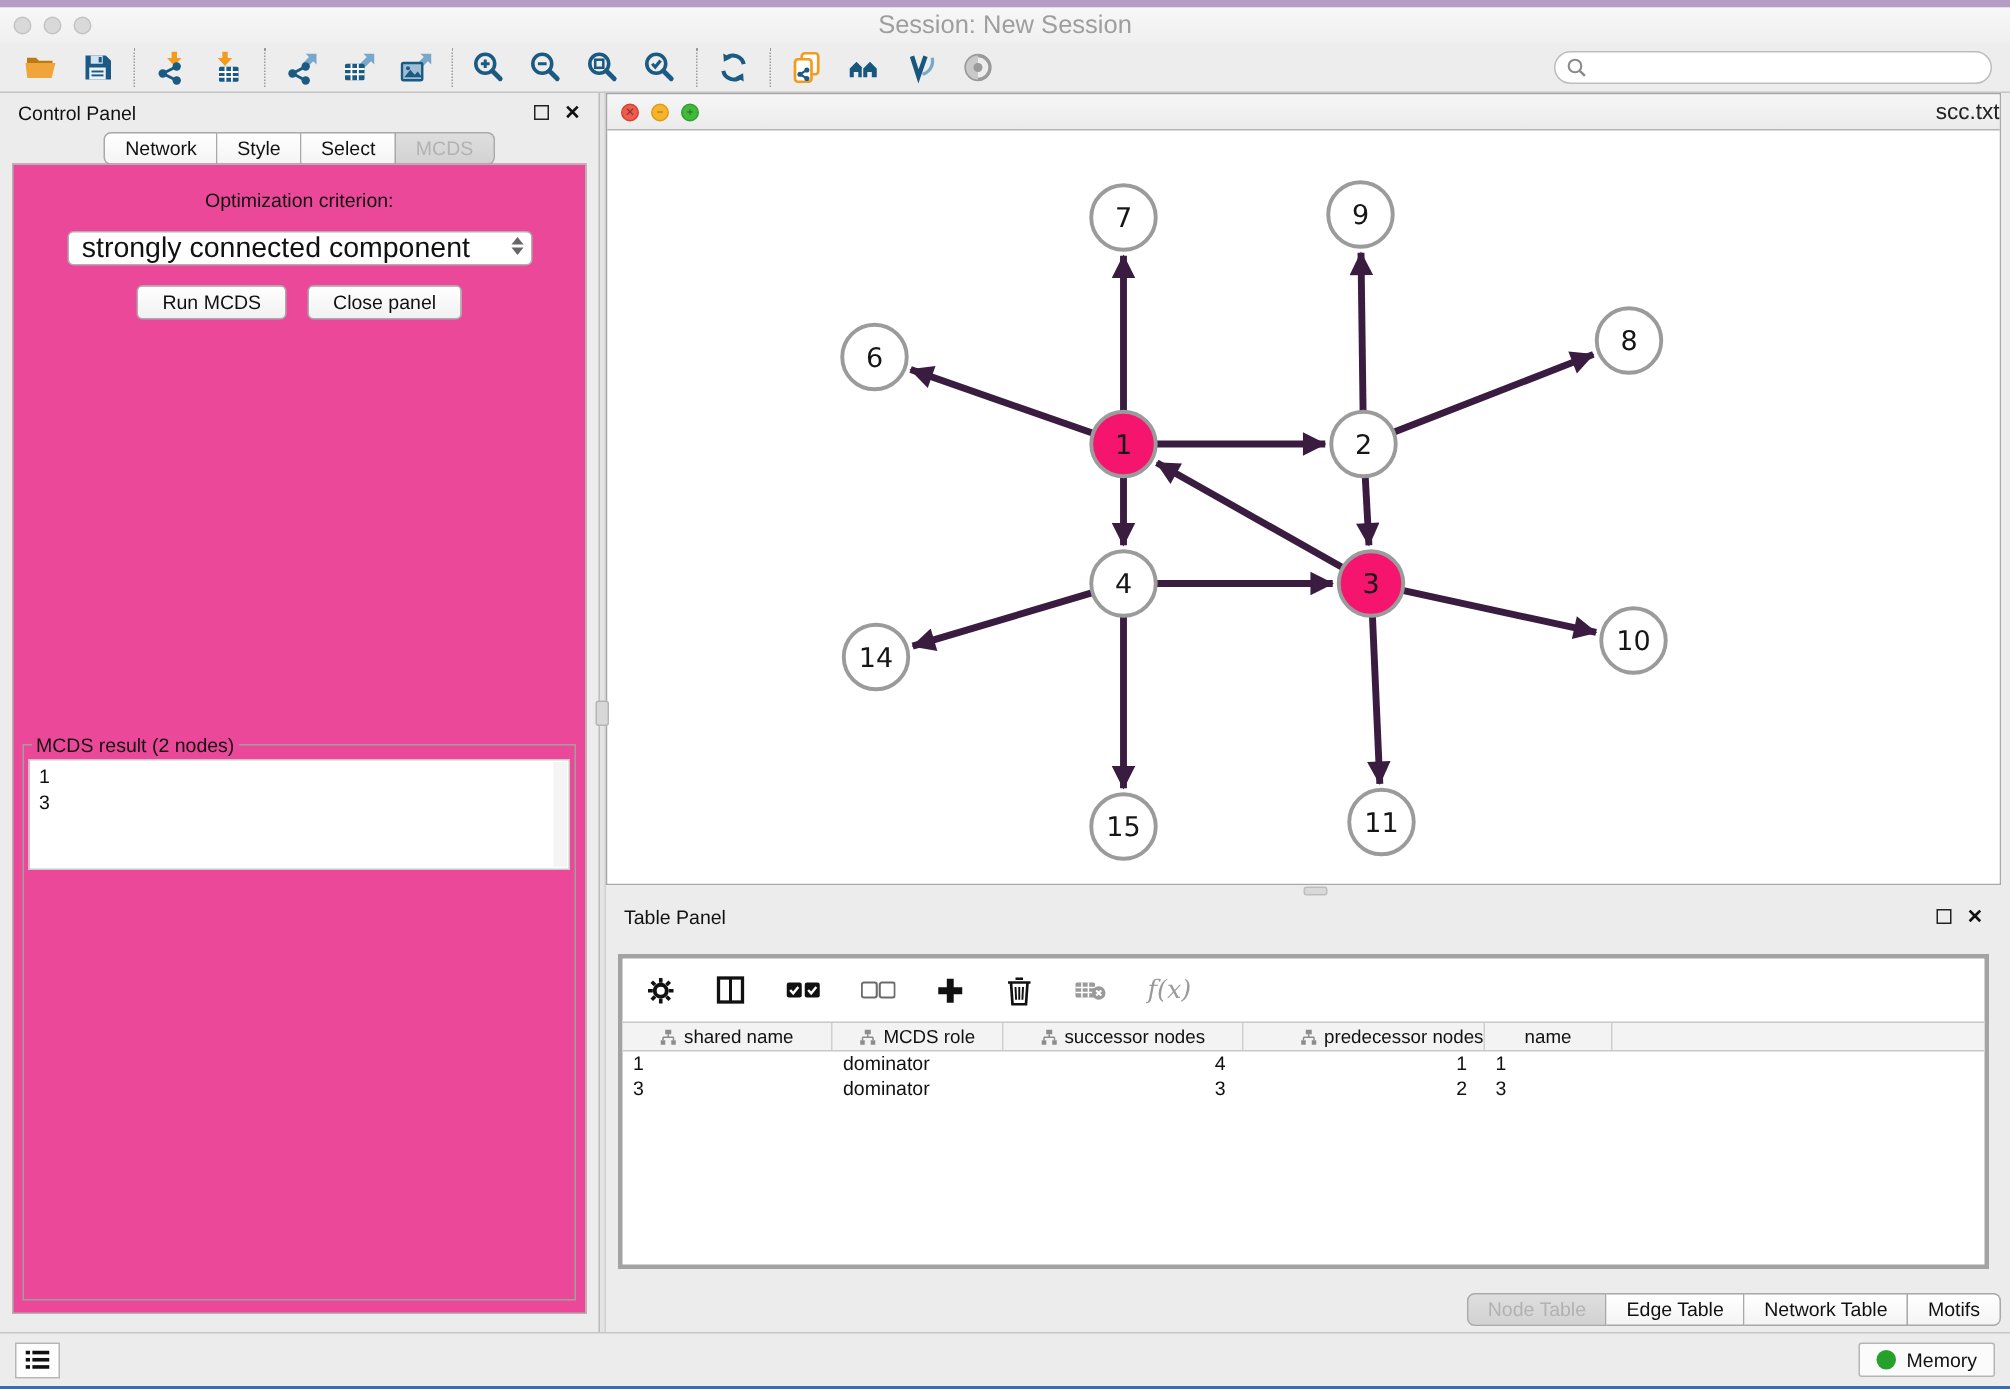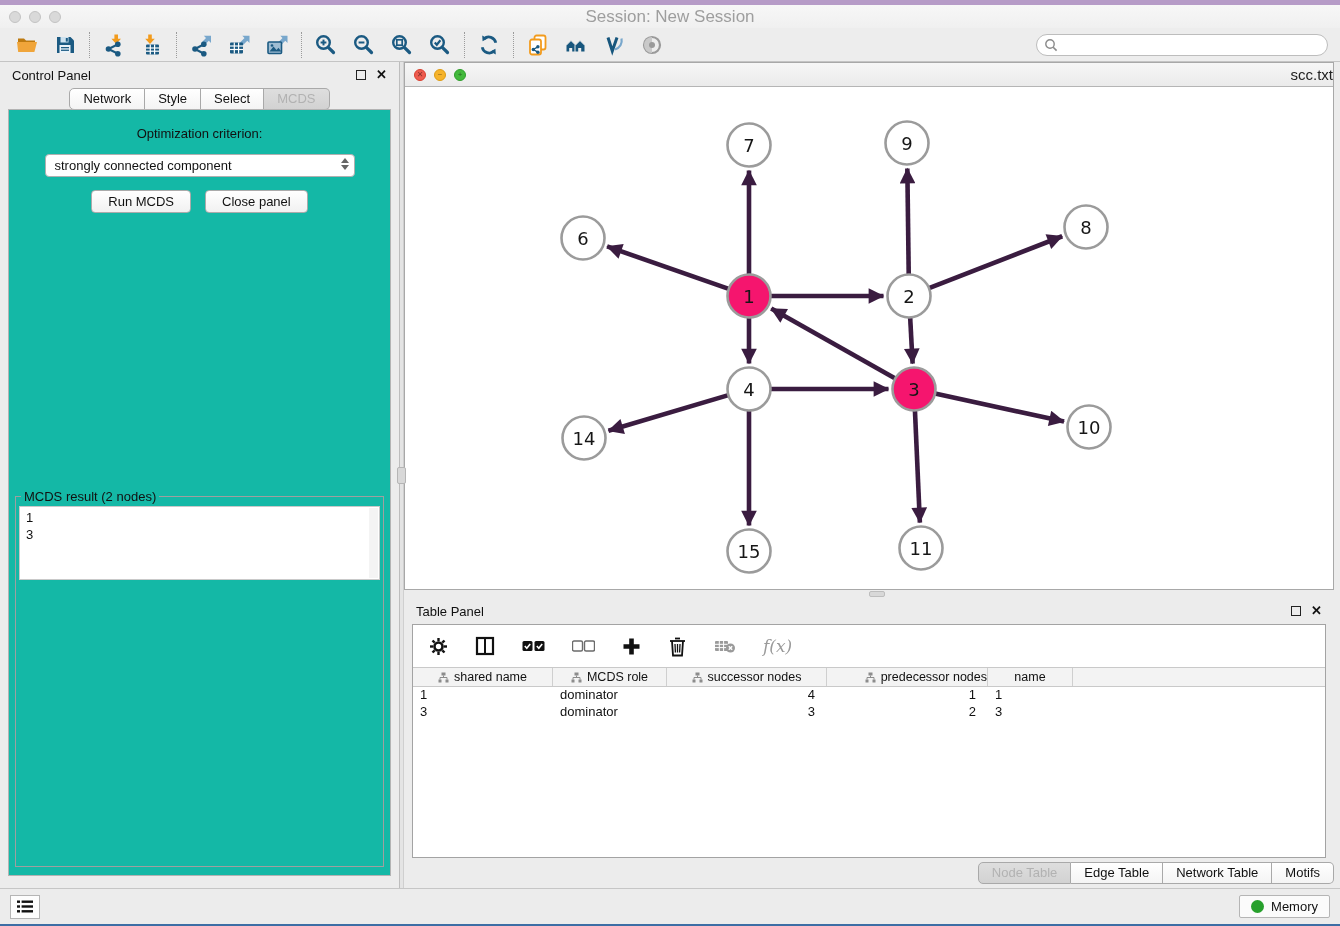--- a/index.html
+++ b/index.html
@@ -29,23 +29,23 @@
   .control-panel { width:399px; display:flex; flex-direction:column; background:#ececec; }
   .panel-header { height:26px; display:flex; align-items:center; padding:0 12px; font-size:13px; color:#111; }
   .panel-header .ph-icons { margin-left:auto; display:flex; gap:10px; align-items:center; }
   .float-box { width:10px; height:10px; border:1.6px solid #222; display:inline-block; }
   .close-x { font-size:13px; font-weight:bold; color:#111; line-height:10px; }
   .seg-bar { display:flex; justify-content:center; }
   .seg-tab { background:linear-gradient(#ffffff,#f4f4f4); border:1px solid #a9a9a9; border-left:none; padding:2px 13px 3px; font-size:13px; color:#111; }
   .seg-tab:first-child { border-left:1px solid #a9a9a9; border-radius:5px 0 0 5px; }
   .seg-tab:last-child { border-radius:0 5px 5px 0; }
   .seg-tab.selected { background:linear-gradient(#dedede,#d2d2d2); color:#b2b2b2; }
-  .cp-content { flex:1; margin:0 8px 12px; border:1px solid #b3b3b3; background:#14b8a6; margin-top:-1px; display:flex; flex-direction:column; padding-top:16px; }
+  .cp-content { flex:1; margin:0 8px 12px; border:1px solid #b3b3b3; background:#ec4899; margin-top:-1px; display:flex; flex-direction:column; padding-top:16px; }
   .opt-label { text-align:center; font-size:13px; color:#111; }
-  .select { width:310px; height:23px; margin:13px auto 0; background:#fff; border:1px solid #b0b0b0; border-radius:4px; display:flex; align-items:center; padding-left:9px; font-size:13px; color:#111; position:relative; }
+  .select { width:310px; height:23px; margin:13px auto 0; background:#fff; border:1px solid #b0b0b0; border-radius:4px; display:flex; align-items:center; padding-left:9px; font-size:19px; color:#111; position:relative; }
   .stepper { position:absolute; right:5px; top:3px; display:flex; flex-direction:column; gap:2px; }
   .stepper i { width:0; height:0; border-left:4px solid transparent; border-right:4px solid transparent; }
   .stepper .up { border-bottom:5px solid #666; }
   .stepper .down { border-top:5px solid #666; }
   .btn-row { display:flex; justify-content:center; gap:14px; margin-top:13px; }
   .mac-btn { background:linear-gradient(#ffffff,#f1f1f1); border:1px solid #ababab; border-radius:4px; font-size:13px; color:#111; padding:3px 16px; font-family:"Liberation Sans",sans-serif; }
   .mcds-fieldset { margin:auto 6px 8px; border:1px solid #9f9f9f; height:378px; padding:2px 3px 5px; }
   .mcds-fieldset legend { font-size:13px; color:#111; padding:0 3px; margin-left:2px; }
   .result-area { background:#fff; border:1px solid #c9c9c9; height:100%; position:relative; font-size:13px; color:#111; padding:2px 14px 2px 6px; line-height:17px; white-space:pre; overflow:hidden; }
   .result-scroll { position:absolute; top:1px; right:1px; bottom:1px; width:9px; background:#f4f4f4; }
@@ -58,21 +58,21 @@
   .right-col { flex:1; display:flex; flex-direction:column; }
   .net-window { height:528px; border:1px solid #a8a8a8; background:#fff; display:flex; flex-direction:column; }
   .net-titlebar { height:24px; background:linear-gradient(#f6f6f6,#ebebeb); border-bottom:1px solid #b5b5b5; position:relative; display:flex; align-items:center; }
   .net-title { position:absolute; left:16px; right:0; text-align:right; font-size:15px; color:#222; }
   .net-canvas { flex:1; background:#fff; overflow:hidden; }
   .h-divider { height:8px; background:#ececec; position:relative; }
   .h-divider .handle { position:absolute; left:50%; top:1px; width:16px; height:6px; background:#d8d8d8; border:1px solid #bdbdbd; border-radius:2px; }
 
   
   .table-panel { flex:1; display:flex; flex-direction:column; }
-  .tp-content { flex:1; margin:0 8px; border:1px solid #a3a3a3; background:#fff; overflow:hidden; }
+  .tp-content { flex:1; margin:12px 8px; border:3px solid #a3a3a3; background:#fff; overflow:hidden; }
   .tp-toolbar { height:42px; display:flex; align-items:center; gap:27px; padding-left:16px; }
   .tp-icon { display:flex; align-items:center; }
   .fx { font-family:"DejaVu Serif",serif; font-style:italic; font-size:17px; color:#9a9a9a; }
   .tbl-head { display:flex; border-top:1px solid #c9c9c9; border-bottom:1px solid #c9c9c9; background:#f3f3f3; height:20px; }
   .th { display:flex; align-items:center; justify-content:center; gap:5px; font-size:12.5px; color:#111; border-right:1px solid #cfcfcf; height:100%; }
   .tbl-row { display:flex; height:17px; align-items:center; }
   .td { font-size:13px; color:#111; height:100%; line-height:16px; }
   .td.left { padding-left:7px; text-align:left; }
   .td.right { padding-right:12px; text-align:right; }
   .tp-tabbar { height:30px; display:flex; align-items:center; justify-content:flex-end; }

